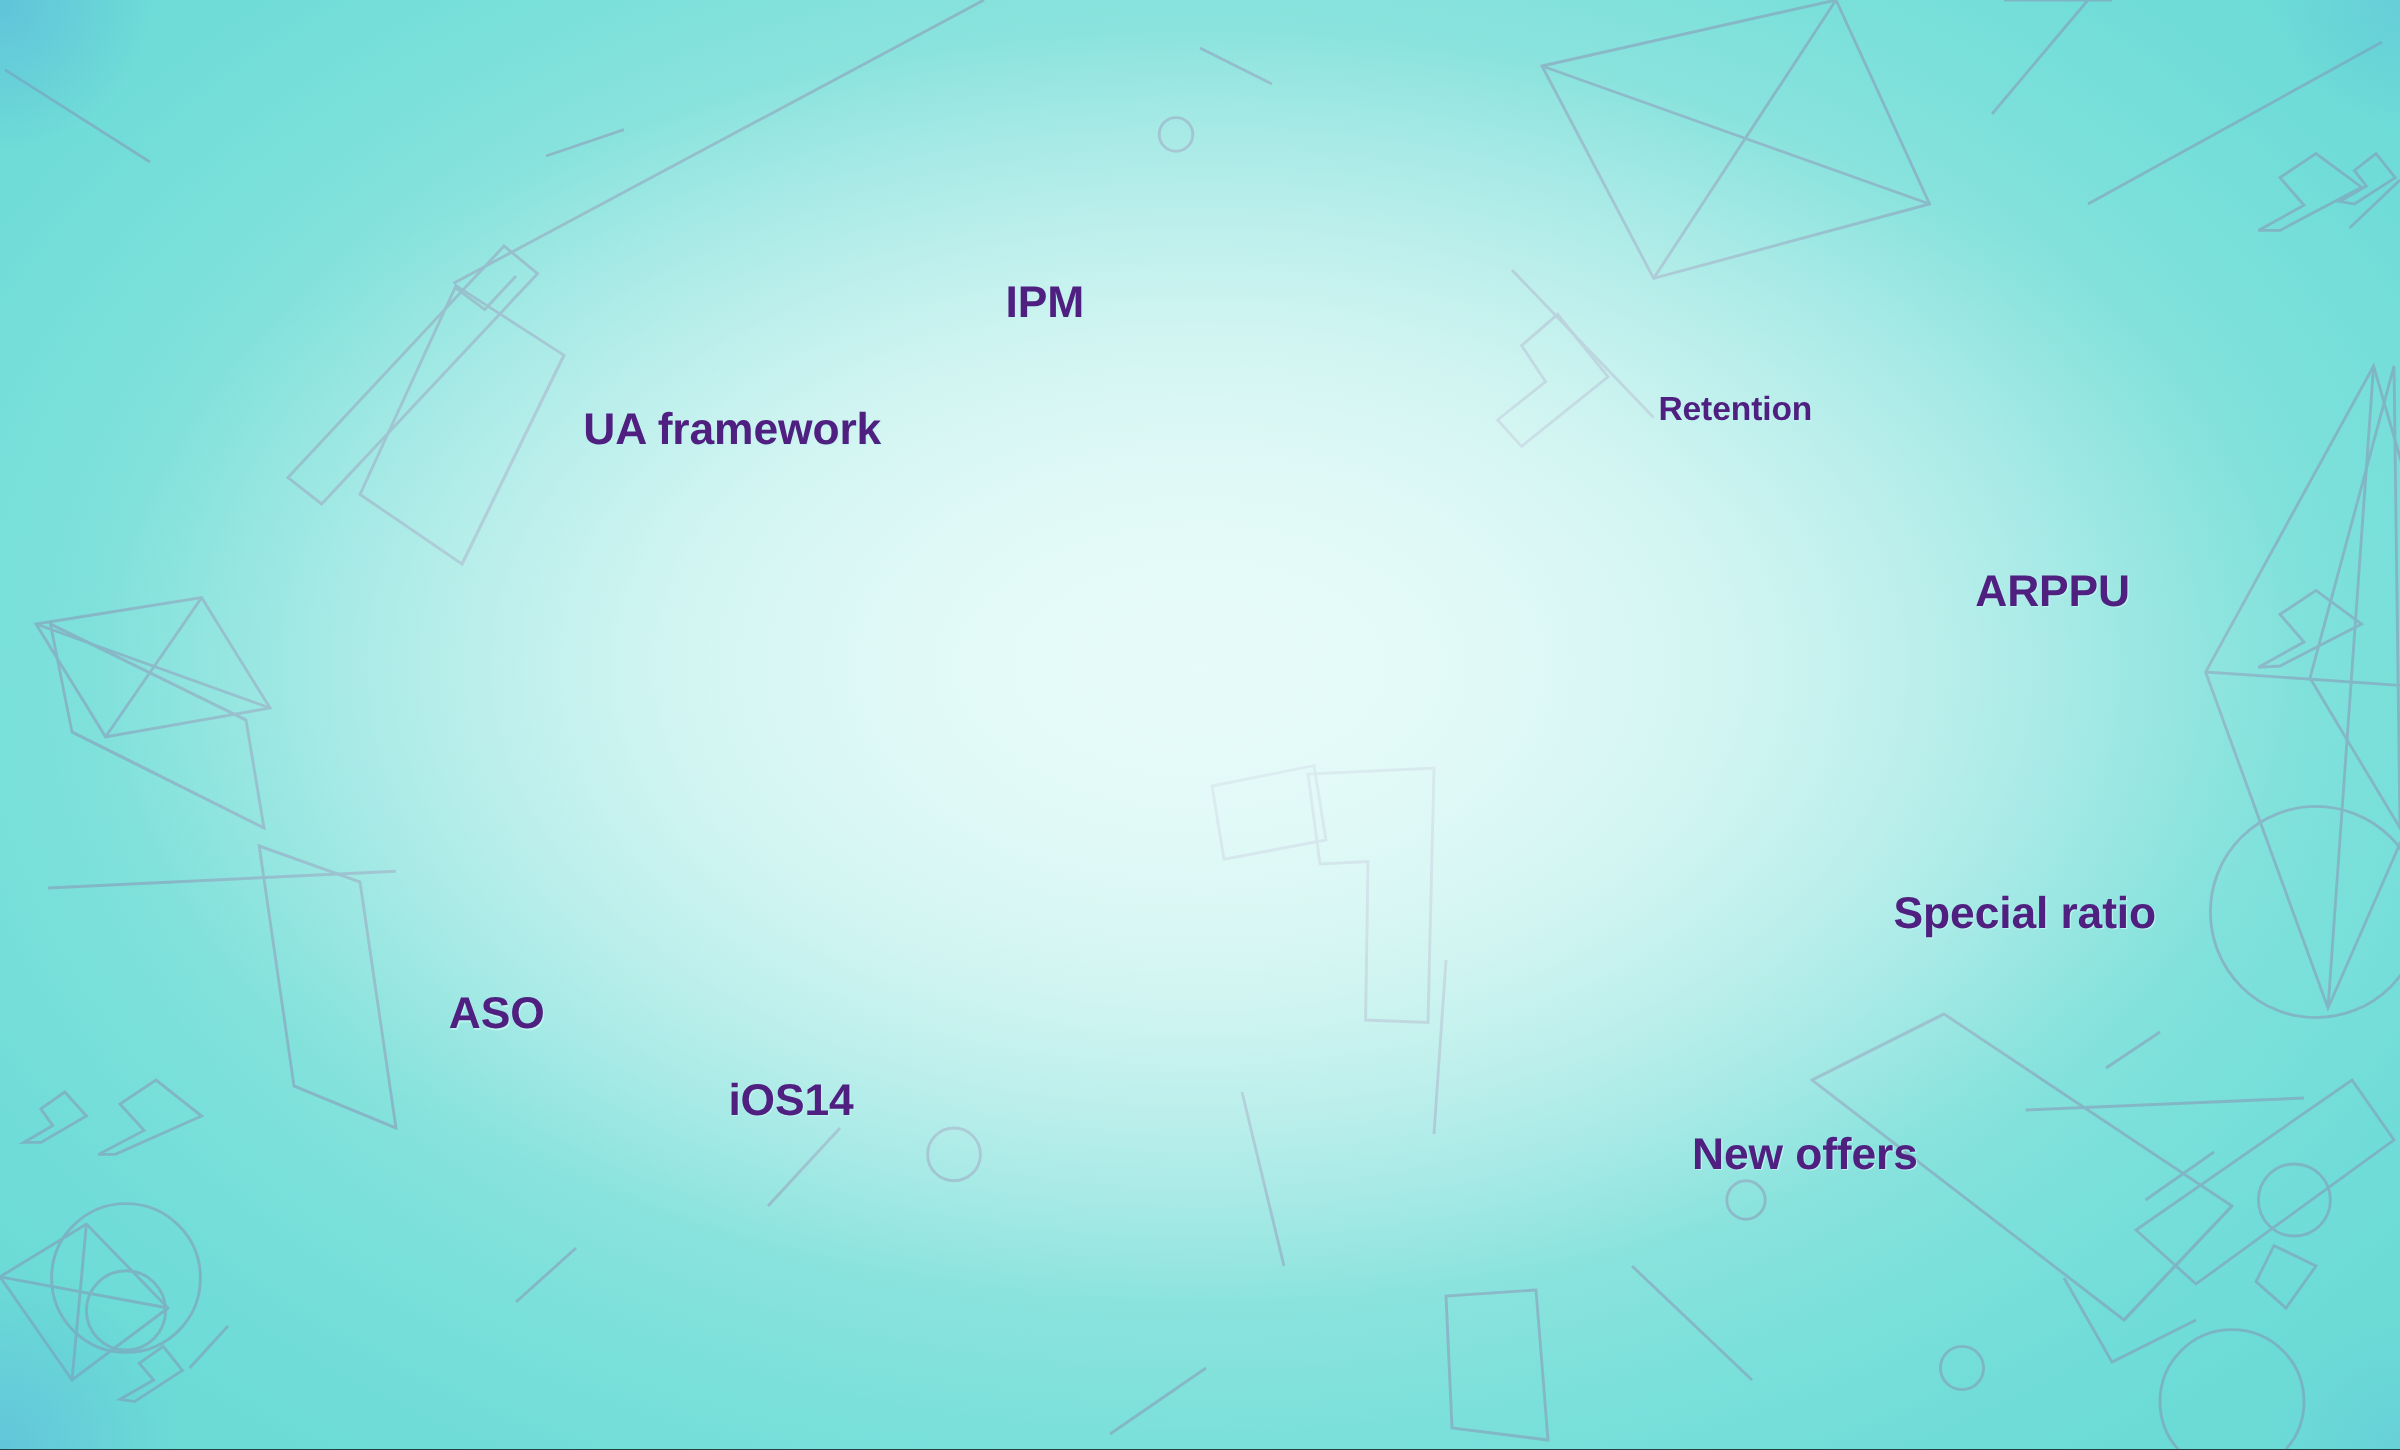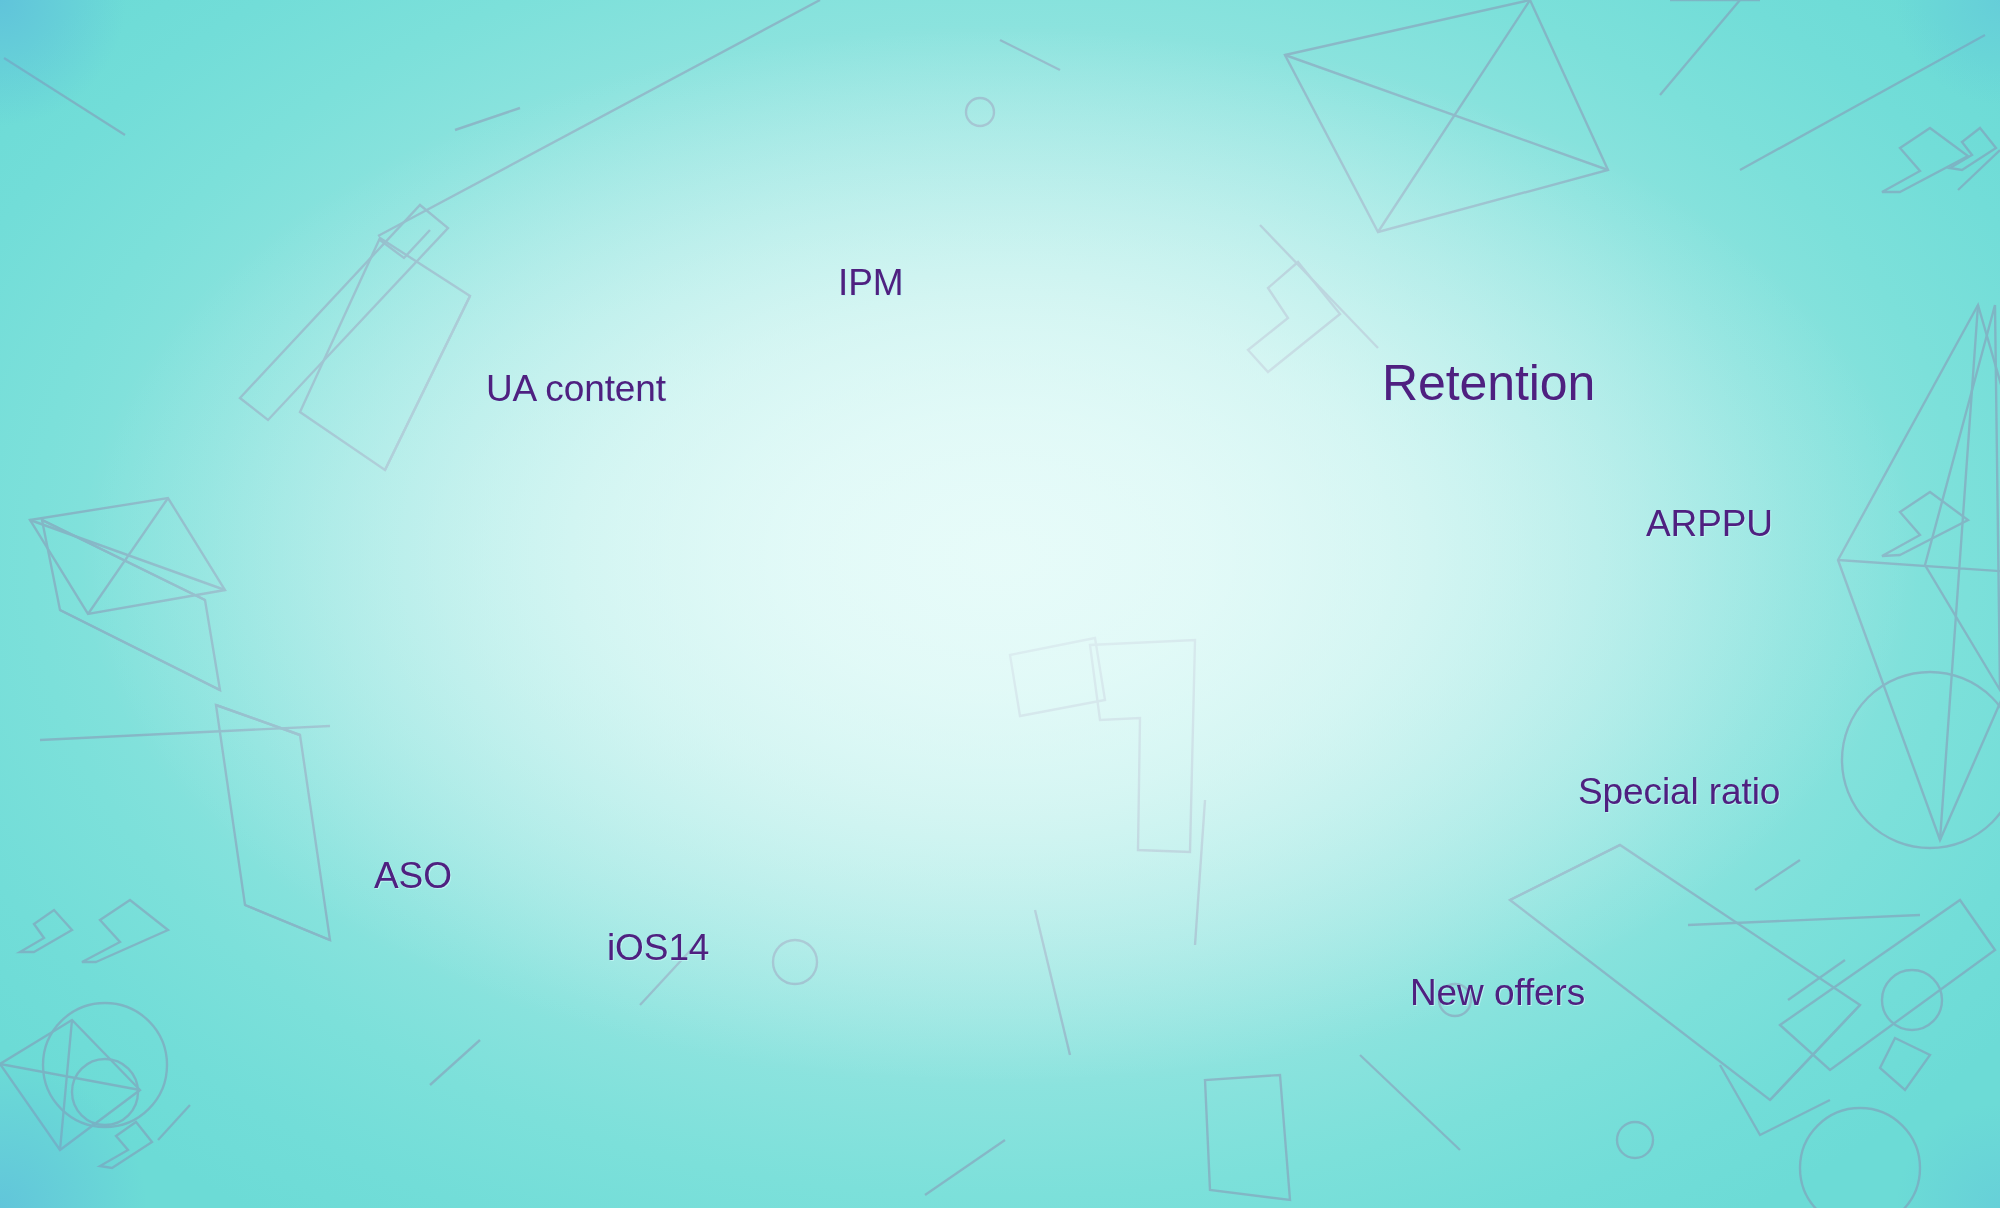--- a/index.html
+++ b/index.html
@@ -62,46 +62,45 @@
     pointer-events: none;
     background: radial-gradient(ellipse 46% 44% at 50% 46%,
                 rgba(232,252,250,.85) 0%,
                 rgba(232,252,250,.55) 45%,
                 rgba(232,252,250,0) 100%);
   }
 
   .label {
     position: absolute;
     color: #4f2080;
-    font-weight: 400;
+    font-weight: 700;
     letter-spacing: -0.1px;
     white-space: nowrap;
     line-height: 1;
     text-shadow: 1px 1px 0 rgba(190,245,242,.9);
-    margin-top: 31px;
   }
 
   #headline {
     position: absolute;
     left: 50%;
     top: 606px;
     transform: translate(-50%, -50%);
     color: #4f2080;
     font-weight: 800;
     font-size: 168px;
     letter-spacing: -2px;
     line-height: 1;
     white-space: nowrap;
     text-shadow: 9px 9px 0 #bdf3f5;
   }
 
   
   #kw-ipm                      { left: 838px;  top: 233px; font-size: 37px; }
   #kw-ua-strategy              { left: 486px;  top: 339px; font-size: 37px; }
-  #kw-retention                { left: 1382px; top: 327px; font-size: 50px; }
+  #kw-retention                { left: 1382px; top: 327px; font-size: 28px; }
   #kw-arppu                    { left: 1646px; top: 474px; font-size: 37px; }
   #kw-creative-framework       { left: 22px;   top: 589px; font-size: 36px; }
   #kw-special-offers           { left: 1578px; top: 742px; font-size: 37px; }
   #kw-aso                      { left: 374px;  top: 826px; font-size: 37px; }
   #kw-new-content              { left: 1410px; top: 943px; font-size: 37px; }
   #kw-ios14                    { left: 607px;  top: 898px; font-size: 37px; }
   #kw-repeated-purchases-ratio { left: 826px;  top: 1114px; font-size: 37px; }
 </style>
 </head>
 <body>
@@ -180,21 +179,21 @@
         <path d="M60 285 L130 250 L96 222 L66 242 L84 264 L46 284 Z" opacity=".0"></path>
       </g>
     </svg>
   </div>
 
   <div id="center-wash"></div>
   <div id="corner-tint"></div>
 
   <div class="label" id="kw-ipm">IPM</div>
 
-  <div class="label" id="kw-ua-strategy">UA content</div>
+  <div class="label" id="kw-ua-strategy">UA framework</div>
 
   <div class="label" id="kw-retention">Retention</div>
 
   <div class="label" id="kw-arppu">ARPPU</div>
 
 
   <div class="label" id="kw-special-offers">Special ratio</div>
 
   <div class="label" id="kw-aso">ASO</div>
 

